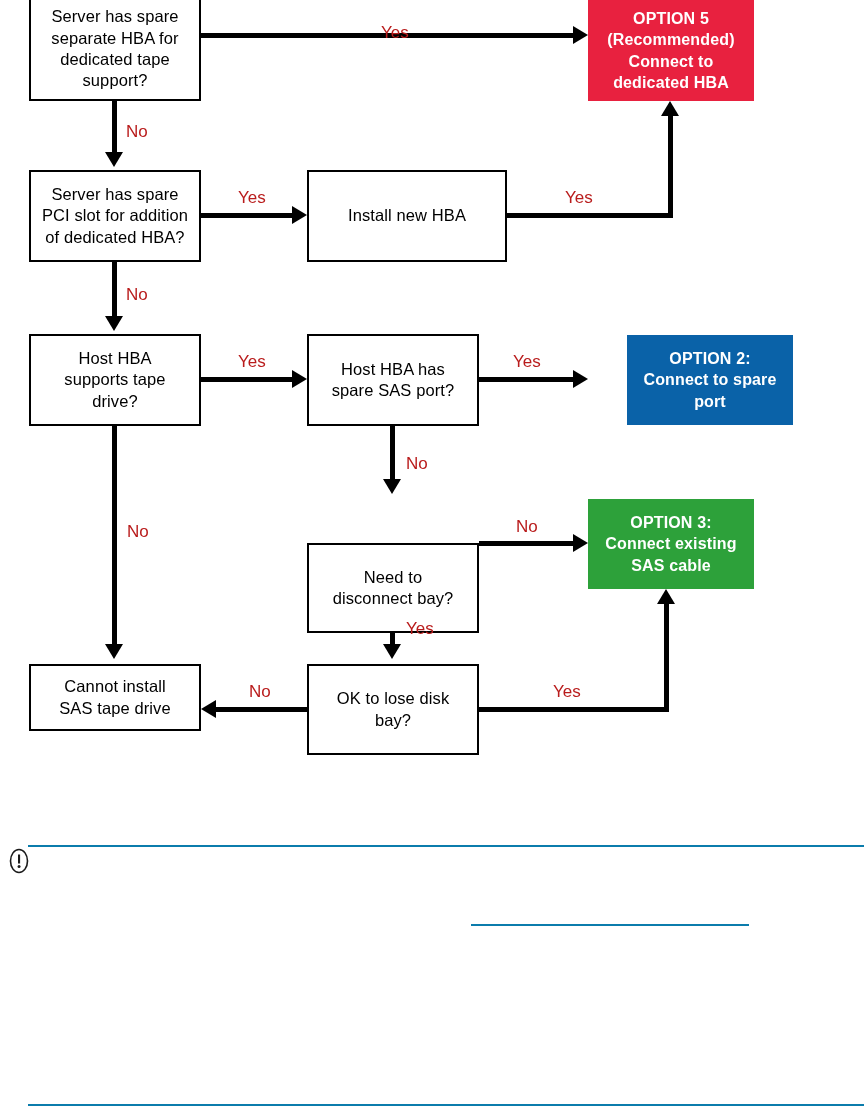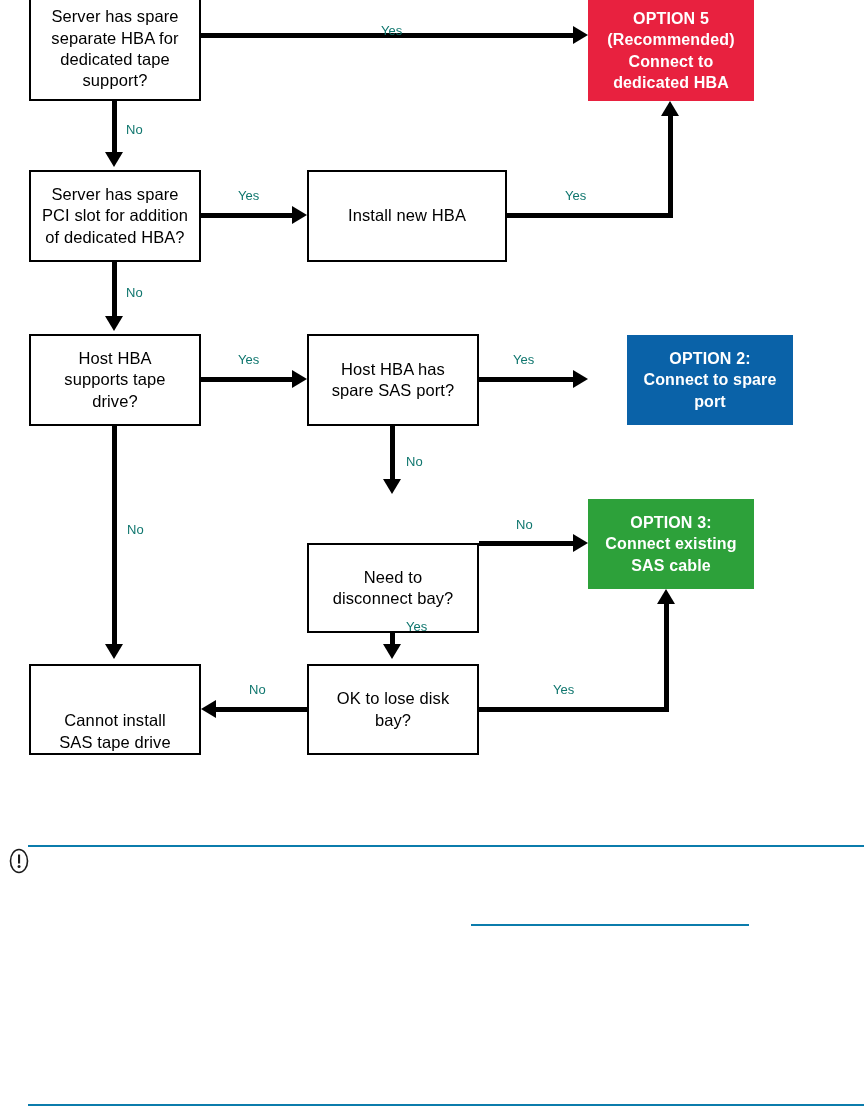--- a/index.html
+++ b/index.html
@@ -91,23 +91,23 @@
     border-left: 15px solid #000000;
   }
   .arrow.left {
     border-top: 9px solid transparent;
     border-bottom: 9px solid transparent;
     border-right: 15px solid #000000;
   }
 
   .edge-label {
     position: absolute;
-    font-size: 13px;
+    font-size: 17px;
     line-height: 1;
-    color: #0f766e;
+    color: #b91c1c;
     background: transparent;
     white-space: nowrap;
     z-index: 4;
   }
 
   
   #note-block {
     position: absolute;
     left: 0;
     top: 838px;
@@ -247,21 +247,21 @@
   </div>
 
   <div class="edge h" style="left:479px; top:541px; width:94px;"></div>
   <div class="arrow right" style="left:573px; top:534px;"></div>
   <div class="edge-label" style="left:516px; top:518px;">No</div>
 
   <div class="edge v" style="left:390px; top:589px; height:57px;"></div>
   <div class="arrow down" style="left:383px; top:644px;"></div>
   <div class="edge-label" style="left:406px; top:620px;">Yes</div>
 
-  <div class="node plain" style="left:29px; top:664px; width:172px; height:91px;align-items:flex-end;">
+  <div class="node plain" style="left:29px; top:664px; width:172px; height:67px;">
     <span class="node-text">Cannot install
 SAS tape drive</span>
   </div>
 
   <div class="node plain" style="left:307px; top:664px; width:172px; height:91px;align-items:center;">
     <span class="node-text">OK to lose disk
 bay?</span>
   </div>
 
   <div class="edge h" style="left:216px; top:707px; width:91px;"></div>

